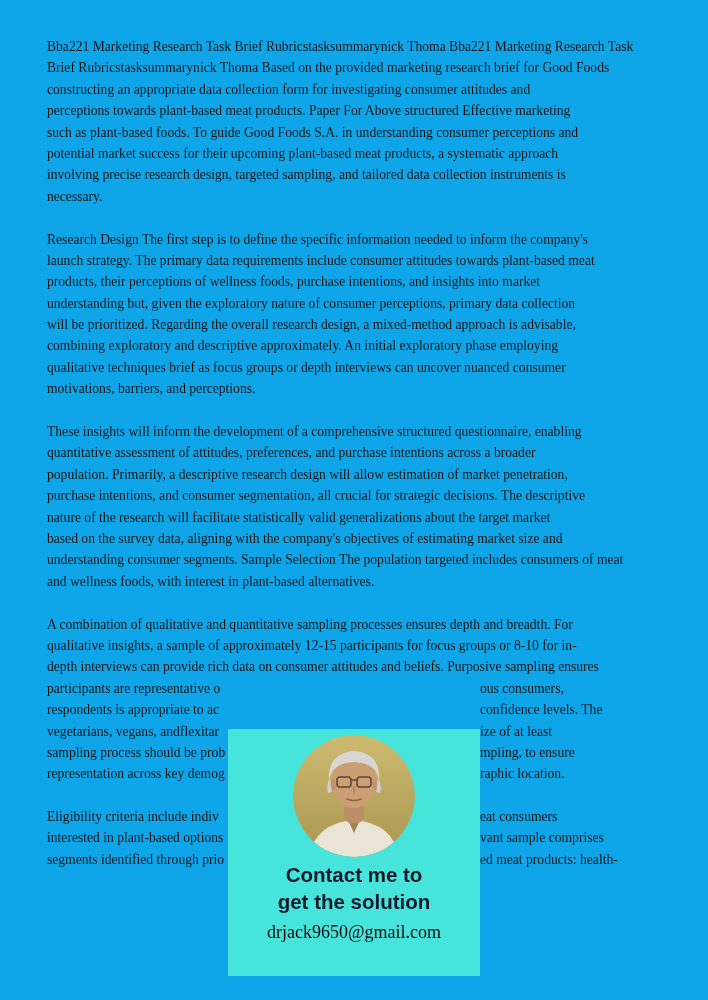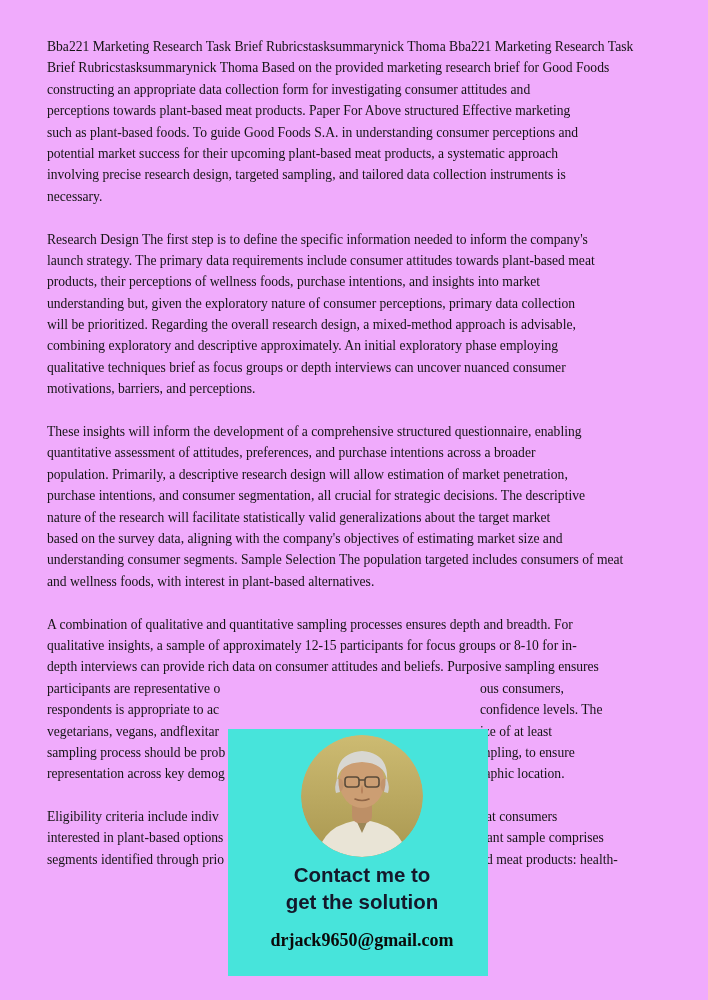--- a/index.html
+++ b/index.html
@@ -49,31 +49,31 @@
   .contact-line{
     font-family:"Liberation Sans","DejaVu Sans",sans-serif;
     font-weight:700;
     font-size:20.5px;
     line-height:27px;
     color:#14182b;
   }
   .contact-line.first{margin-top:4px;}
   .contact-email{
     font-family:"Liberation Serif","DejaVu Serif",serif;
-    font-weight:700;
+    font-weight:400;
     font-size:18px;
     line-height:26px;
     color:#0a0a0a;
-    margin-top:12px;
+    margin-top:4px;
   }
 </style>
 </head>
 <body>
 
-<div class="page" style="background: #f0abfc; color: rgb(20, 20, 20);">
+<div class="page" style="background: #0ea5e9; color: rgb(20, 20, 20);">
 
   <div class="doc-body">
       <div class="para">
         <div class="line">Bba221 Marketing Research Task Brief Rubricstasksummarynick Thoma Bba221 Marketing Research Task</div>
         <div class="line">Brief Rubricstasksummarynick Thoma Based on the provided marketing research brief for Good Foods</div>
         <div class="line">constructing an appropriate data collection form for investigating consumer attitudes and</div>
         <div class="line">perceptions towards plant-based meat products. Paper For Above structured Effective marketing</div>
         <div class="line">such as plant-based foods. To guide Good Foods S.A. in understanding consumer perceptions and</div>
         <div class="line">potential market success for their upcoming plant-based meat products, a systematic approach</div>
         <div class="line">involving precise research design, targeted sampling, and tailored data collection instruments is</div>
@@ -109,21 +109,21 @@
         <div class="line"><span class="frag-left">sampling process should be prob</span><span class="frag-right">mpling, to ensure</span></div>
         <div class="line"><span class="frag-left">representation across key demog</span><span class="frag-right">raphic location.</span></div>
       </div>
       <div class="para">
         <div class="line"><span class="frag-left">Eligibility criteria include indiv</span><span class="frag-right">eat consumers</span></div>
         <div class="line"><span class="frag-left">interested in plant-based options</span><span class="frag-right">vant sample comprises</span></div>
         <div class="line"><span class="frag-left">segments identified through prio</span><span class="frag-right">ed meat products: health-</span></div>
       </div>
     </div>
 
-  <div class="contact-card" style="background: rgb(71, 228, 219); padding-left: 8px;">
+  <div class="contact-card" style="background: rgb(71, 228, 219);">
     <span class="avatar-wrap">
       <svg width="122" height="122" viewBox="0 0 122 122" aria-hidden="true">
         <defs>
           <clipPath id="avclip">
               <circle cx="61" cy="61" r="61"></circle>
             </clipPath>
           <linearGradient id="avbg" x1="0" y1="0" x2="0" y2="1">
             <stop offset="0" stop-color="#cdbb72"></stop>
             <stop offset="1" stop-color="#a99750"></stop>
           </linearGradient>

